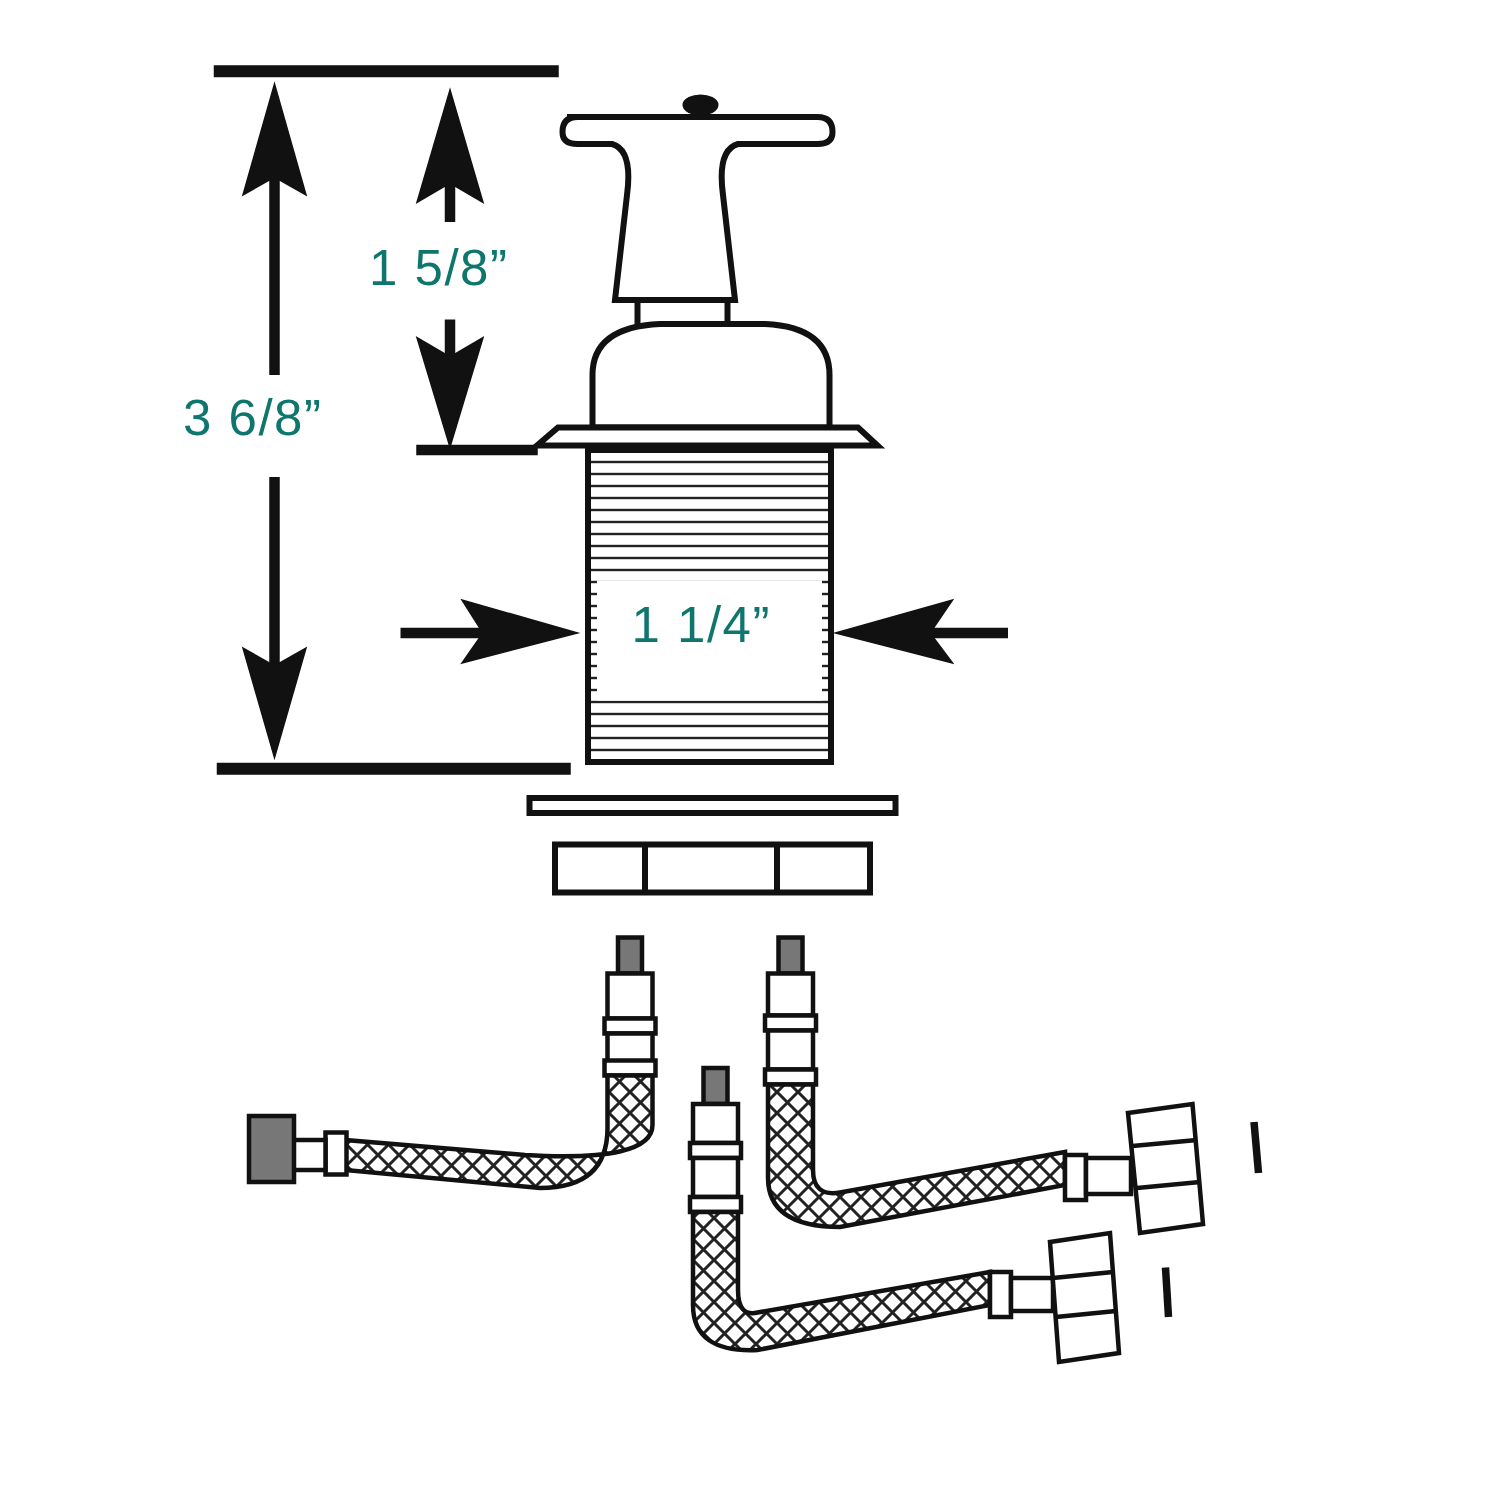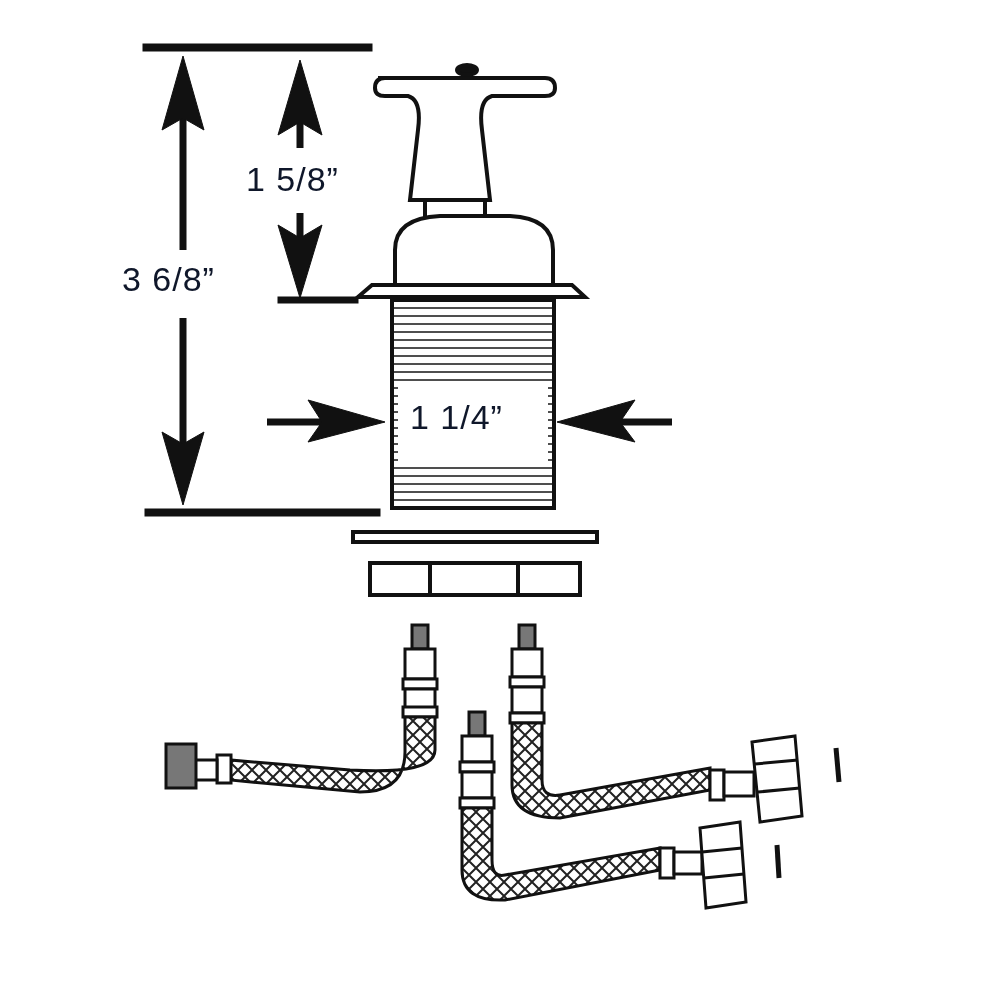--- a/index.html
+++ b/index.html
@@ -1,18 +1,18 @@
 <!DOCTYPE html>
 <html><head>
 <meta charset="utf-8">
 <style>
   html, body { margin:0; padding:0; background:#ffffff; }
   body { width:1000px; height:1000px; position:relative; overflow:hidden; font-family:"Liberation Sans", sans-serif; }
   #canvas { position:absolute; left:0; top:0; width:1000px; height:1000px; }
-  .dim-label { position:absolute; font-family:"Liberation Sans", sans-serif; font-size:34px; color:#0f172a; letter-spacing:1px; background:#fff; line-height:1; }
+  .dim-label { position:absolute; font-family:"Liberation Sans", sans-serif; font-size:34px; color:#0f766e; letter-spacing:1px; background:#fff; line-height:1; }
 </style>
 </head>
 <body>
 
 <svg id="canvas" viewBox="0 0 1000 1000" xmlns="http://www.w3.org/2000/svg">
   <defs>
     <pattern id="braid" width="14" height="14" patternUnits="userSpaceOnUse">
       <rect width="14" height="14" fill="#fff"></rect>
       <path d="M0,0 L14,14 M14,0 L0,14" stroke="#222" stroke-width="2"></path>
     </pattern>
@@ -105,13 +105,13 @@
     <rect x="724" y="772" width="30" height="24" fill="#fff"></rect>
     <path d="M752,742 L795,736 L802,816 L760,822 Z" fill="#fff"></path>
     <line x1="755" y1="764" x2="798" y2="760"></line>
     <line x1="758" y1="792" x2="800" y2="788"></line>
     <line x1="836" y1="748" x2="839" y2="782" stroke-width="5"></line>
   </g>
 </svg>
 
 <div class="dim-label" style="left:246px;top:162px;">1 5/8”</div>
 <div class="dim-label" style="left:122px;top:262px;">3 6/8”</div>
-<div class="dim-label" style="left:410px;top:400px;text-align:right;">1 1/4”</div>
+<div class="dim-label" style="left:421px;top:400px;text-align:right;">1 1/4”</div>
 
 </body></html>

